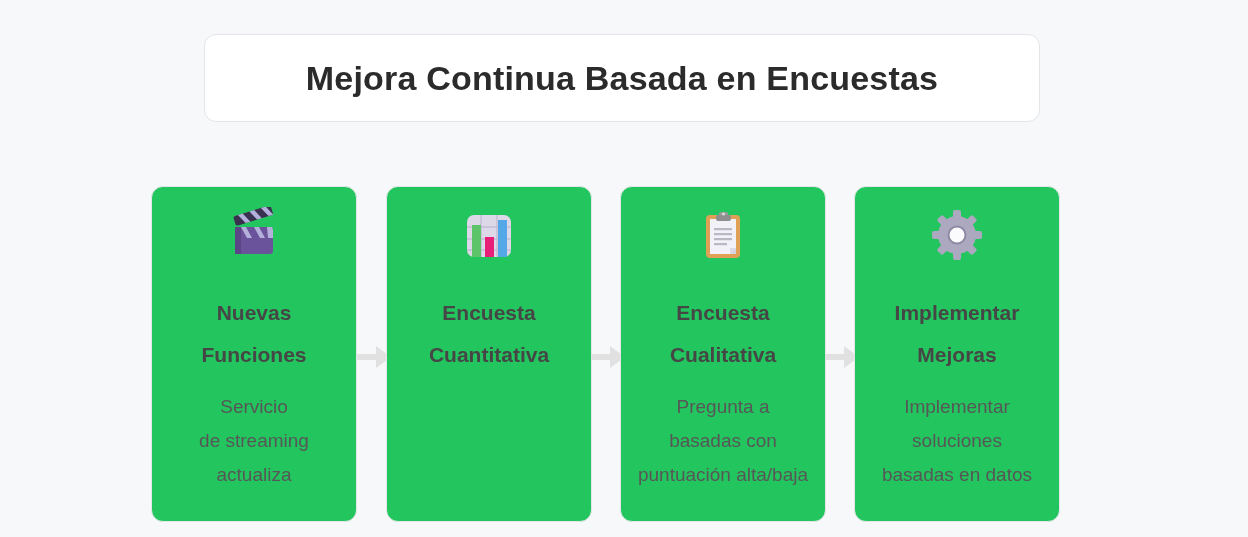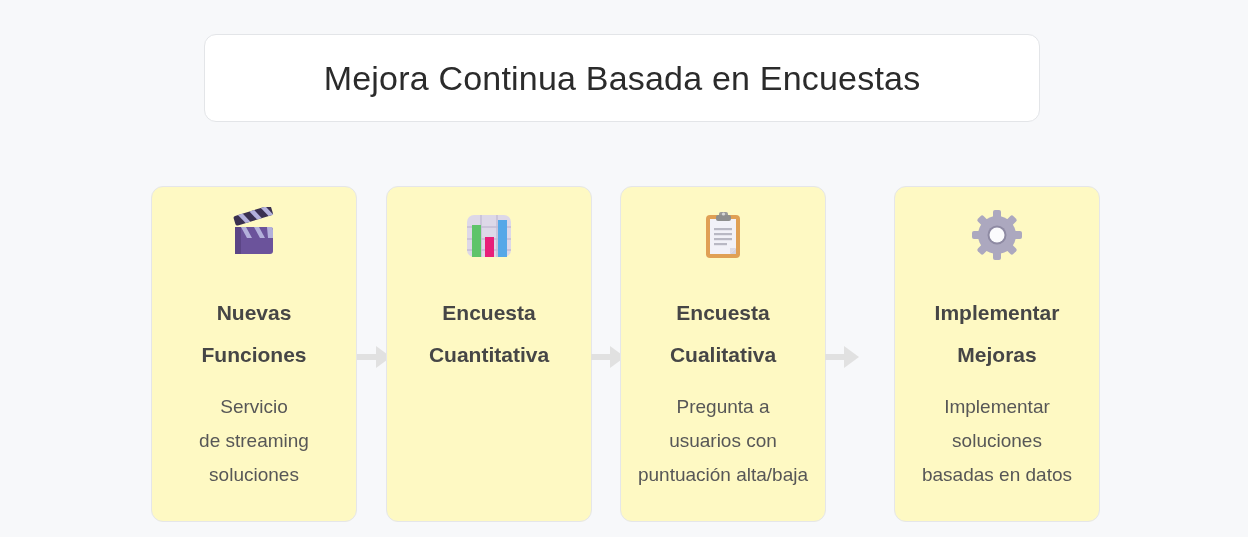--- a/index.html
+++ b/index.html
@@ -29,51 +29,51 @@
     background: #ffffff;
     border: 1px solid #e3e5e8;
     border-radius: 12px;
     box-sizing: border-box;
     display: flex;
     align-items: center;
     justify-content: center;
   }
   .title-text {
     font-size: 34px;
-    font-weight: normal;
+    font-weight: bold;
     color: #2b2b2b;
     letter-spacing: 0.2px;
     white-space: nowrap;
   }
 
   
   .flow {
     position: absolute;
     left: 0;
     top: 186px;
     width: 1248px;
     height: 340px;
   }
   .card {
     position: absolute;
     top: 0;
     width: 206px;
     height: 336px;
-    background: #fef9c3;
+    background: #22c55e;
     border: 1px solid #e5e6e9;
     border-radius: 12px;
     box-sizing: border-box;
     display: flex;
     flex-direction: column;
     align-items: center;
   }
   .card.c1 { left: 151px; }
   .card.c2 { left: 386px; }
   .card.c3 { left: 620px; }
-  .card.c4 { left: 854px; margin-left: 40px; }
+  .card.c4 { left: 854px; }
 
   .icon-wrap {
     margin-top: 17px;
     width: 60px;
     height: 62px;
     display: flex;
     align-items: center;
     justify-content: center;
   }
   .card-title {
@@ -149,21 +149,21 @@
             <path d="M14 8 L19 8 L24 18 L19 18 Z" fill="#b3b0db"></path>
             <path d="M26 8 L31 8 L36 18 L31 18 Z" fill="#b3b0db"></path>
             <path d="M38 8 L43 8 L48 18 L43 18 Z" fill="#b3b0db"></path>
           </g>
         </svg>
       </div>
       <div class="card-title">Nuevas
 Funciones</div>
       <div class="card-desc">Servicio
 de streaming
-soluciones</div>
+actualiza</div>
     </div>
 
     <div class="arrow a1">
       <div class="shaft"></div>
       <div class="head"></div>
     </div>
 
     <div class="card c2">
       <div class="icon-wrap">
         <svg width="56" height="56" viewBox="0 0 56 56">
@@ -203,21 +203,21 @@
             <rect x="19" y="21" width="18" height="2.2"></rect>
             <rect x="19" y="26" width="18" height="2.2"></rect>
             <rect x="19" y="31" width="18" height="2.2"></rect>
             <rect x="19" y="36" width="13" height="2.2"></rect>
           </g>
         </svg>
       </div>
       <div class="card-title">Encuesta
 Cualitativa</div>
       <div class="card-desc">Pregunta a
-usuarios con
+basadas con
 puntuación alta/baja</div>
     </div>
 
     <div class="arrow a3">
       <div class="shaft"></div>
       <div class="head"></div>
     </div>
 
     <div class="card c4">
       <div class="icon-wrap">

